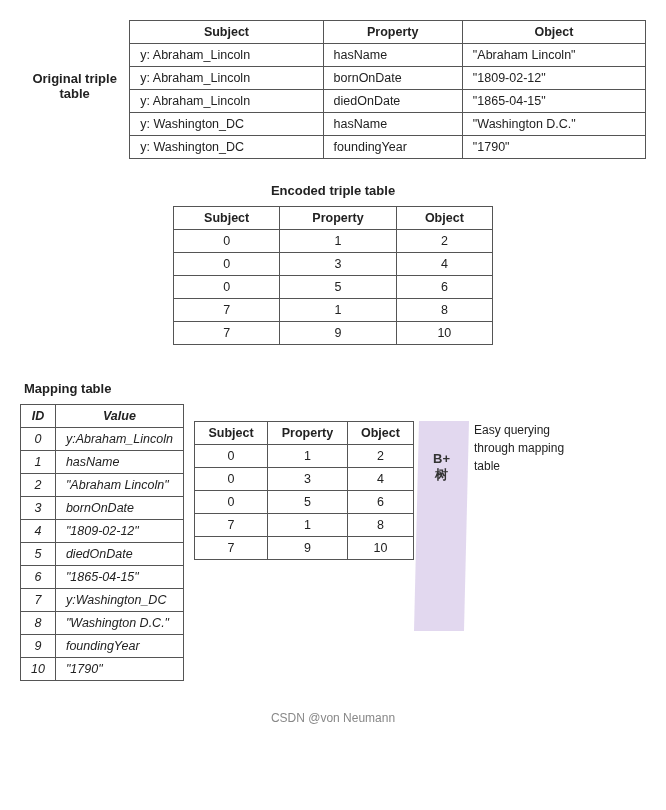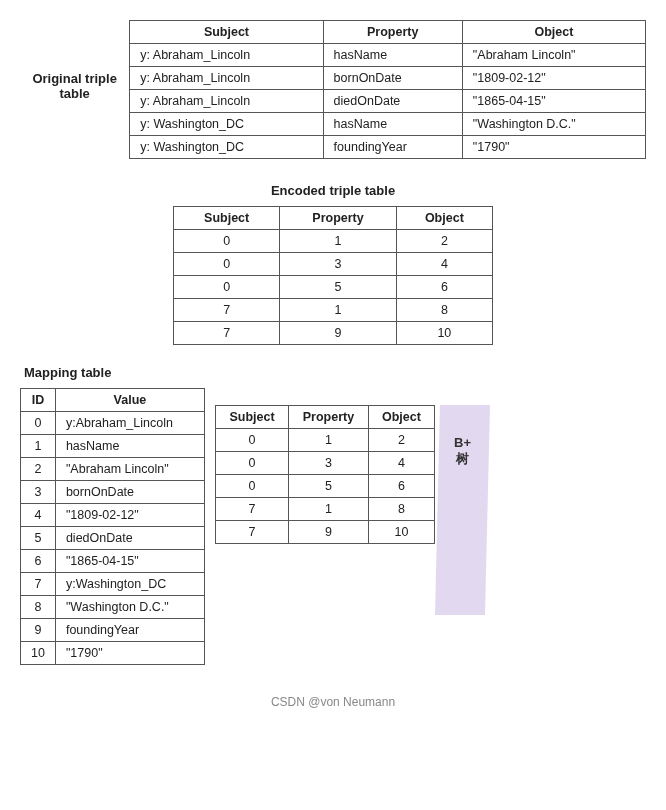--- a/index.html
+++ b/index.html
@@ -45,21 +45,21 @@
 
     .original-table {
       width: 560px;
     }
 
     
     .encoded-triple-section {
       display: flex;
       flex-direction: column;
       align-items: center;
-      margin-bottom: 20px;
+      margin-bottom: 36px;
     }
 
     .encoded-table {
       width: 320px;
     }
 
     .encoded-table td {
       text-align: center;
     }
 
@@ -72,21 +72,22 @@
       gap: 10px;
     }
 
     
     .mapping-table-section {
       display: flex;
       flex-direction: column;
     }
 
     .mapping-table {
-      width: 185px;
+      width: 164px;
+      font-style: italic;
     }
 
     .mapping-table td:first-child {
       text-align: center;
       width: 30px;
     }
 
     
     .encoded-bottom {
       display: flex;
@@ -331,16 +332,19 @@
     <div class="bplus-section">
       <svg width="55" height="210" viewBox="0 0 55 210">
 
         <polygon points="5,0 55,0 50,210 0,210" fill="#d5c8e8" opacity="0.7"></polygon>
 
         <polygon points="55,0 75,105 55,210" fill="#b8a8d8" opacity="0.7"></polygon>
       </svg>
       <div class="bplus-label" style="margin-top:-180px; font-size:13px; font-weight:bold; text-align:center; color:#333;">B+<br>树</div>
     </div>
 
+    <div class="easy-querying">
+      <span style="font-size:12px; color:#222; line-height:1.5;">Easy querying<br>through mapping<br>table</span>
+    </div>
   </div>
 </div>
 
 <div class="footer">CSDN @von  Neumann</div>
 
 </body></html>

